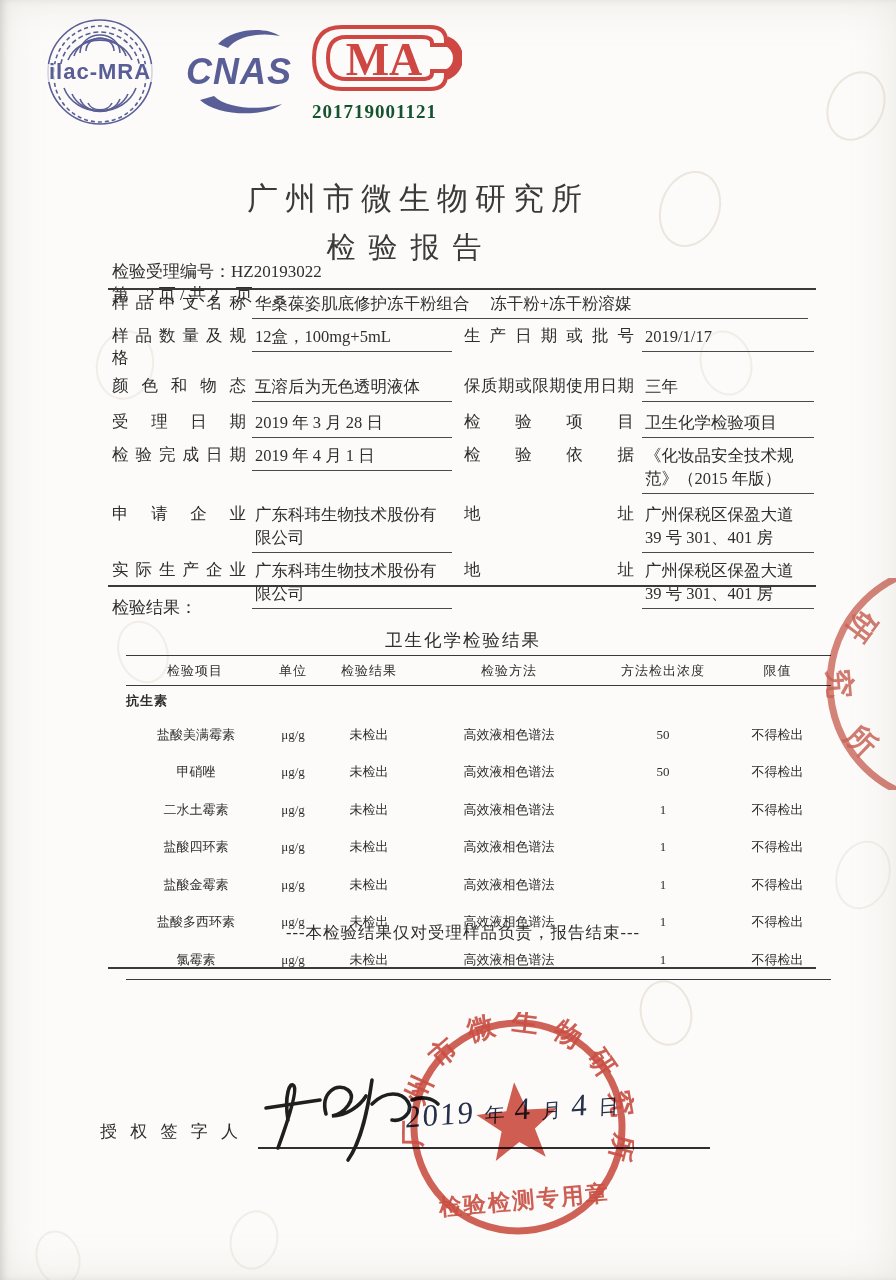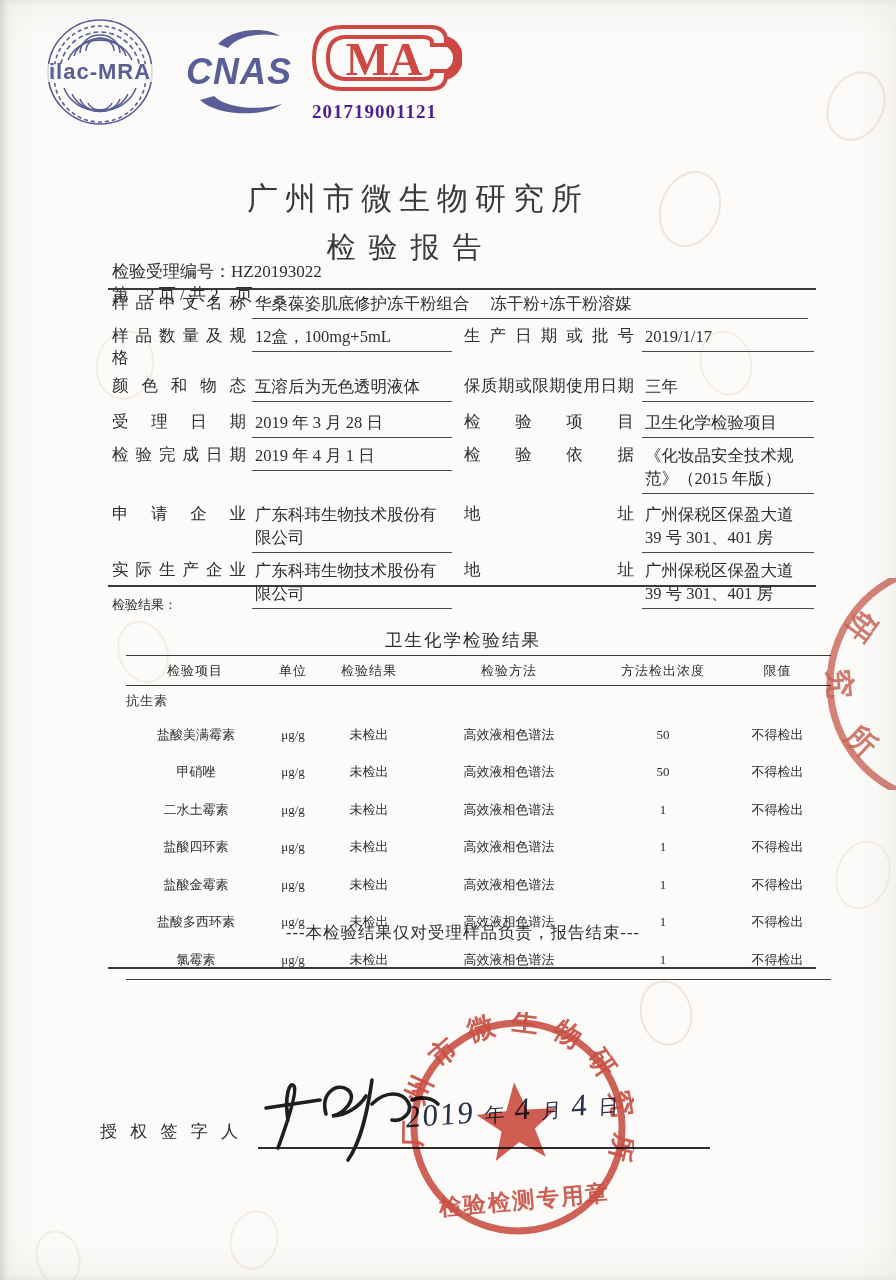--- a/index.html
+++ b/index.html
@@ -13,21 +13,21 @@
   }
   
   .wm { position:absolute; border:2px solid rgba(214,196,178,.38); border-radius:50%; pointer-events:none; }
   .wm.s { border-color: rgba(220,205,190,.30); }
 
   
   .logo-row { position:absolute; left:34px; top:16px; display:flex; align-items:center; gap:14px; }
   .accred-text { font-family:"Liberation Serif","DejaVu Serif",serif; color:#5a5e96; font-weight:bold;
                  font-size:14px; line-height:17px; letter-spacing:1px; }
   .accred-text .en { font-size:13px; letter-spacing:0; }
-  .cma-num { color:#4c1d95; font-weight:bold; font-size:19px; letter-spacing:1px; margin-top:2px; text-align:left; }
+  .cma-num { color:#14532d; font-weight:bold; font-size:19px; letter-spacing:1px; margin-top:2px; text-align:left; }
 
   
   .org-title { position:absolute; left:0; right:60px; top:178px; text-align:center;
                font-size:31px; letter-spacing:7px; color:#3a3a3a; }
   .doc-title { position:absolute; left:0; right:75px; top:228px; text-align:center;
                font-size:29px; letter-spacing:13px; color:#3a3a3a; }
   .report-line { position:absolute; left:112px; width:702px; top:260px;
                  display:flex; justify-content:space-between; font-size:17px;flex-direction:column; }
   .hr-thick { position:absolute; left:108px; width:708px; height:0; border-top:2.5px solid #3a3a3a; }
 
@@ -37,27 +37,27 @@
   .i-label  { width:140px; flex:none; text-align:justify; text-align-last:justify; padding-right:6px; }
   .i-val    { border-bottom:1px solid #4a4a4a; padding:0 3px 3px 3px; line-height:23px; }
   .i-v1     { width:200px; margin-right:12px; }
   .i-v1.span{ width:556px; margin-right:0; }
   .i-label2 { width:178px; flex:none; text-align:justify; text-align-last:justify; padding-right:8px; }
   .i-label2.split { display:flex; justify-content:space-between; }
   .i-v2     { flex:1; }
   .gap-top  { margin-top:9px; }
 
   
-  .res-label  { position:absolute; left:112px; top:596px; font-size:13px; }
+  .res-label  { position:absolute; left:112px; top:596px; font-size:17px; }
   .res-title  { position:absolute; left:112px; width:702px; top:628px; text-align:center; font-size:17.5px; letter-spacing:2px; }
   .rtable { position:absolute; left:126px; top:655px; width:705px; font-size:13px; }
   .r-row { display:grid; grid-template-columns:138px 58px 94px 186px 122px 107px; align-items:center; }
   .r-head { border-top:1.5px solid #3a3a3a; border-bottom:1.5px solid #3a3a3a; height:31px; }
   .r-head > div { text-align:center; letter-spacing:1px; }
-  .r-group { height:30px; font-weight:normal; letter-spacing:1px; display:flex; align-items:center;text-align:center; }
+  .r-group { height:30px; font-weight:bold; letter-spacing:1px; display:flex; align-items:center;text-align:center; }
   .r-data { height:37.5px; }
   .c-name { text-align:center; padding-left:2px; }
   .c-unit, .c-result, .c-method, .c-conc, .c-limit { text-align:center; }
   .r-bottom { border-top:1.5px solid #3a3a3a; height:0; }
   .r-note { position:absolute; left:112px; width:702px; top:922px; text-align:center; font-size:16.5px; letter-spacing:1px; }
 
   
   .sig-area { position:absolute; left:100px; top:1098px; width:640px; height:90px; }
   .sig-label { position:absolute; left:0; top:22px; width:138px; text-align:justify; text-align-last:justify; font-size:17px; }
   .sig-line { position:absolute; left:158px; top:49px; width:452px; border-bottom:2px solid #2f2f2f; }

